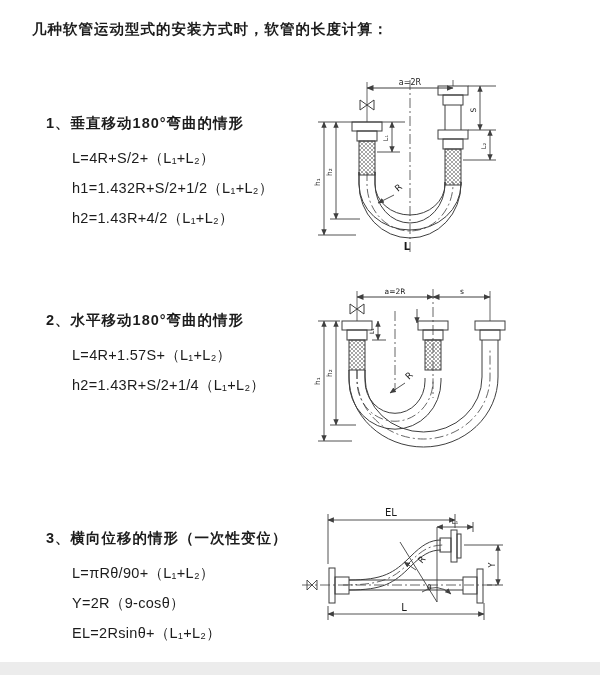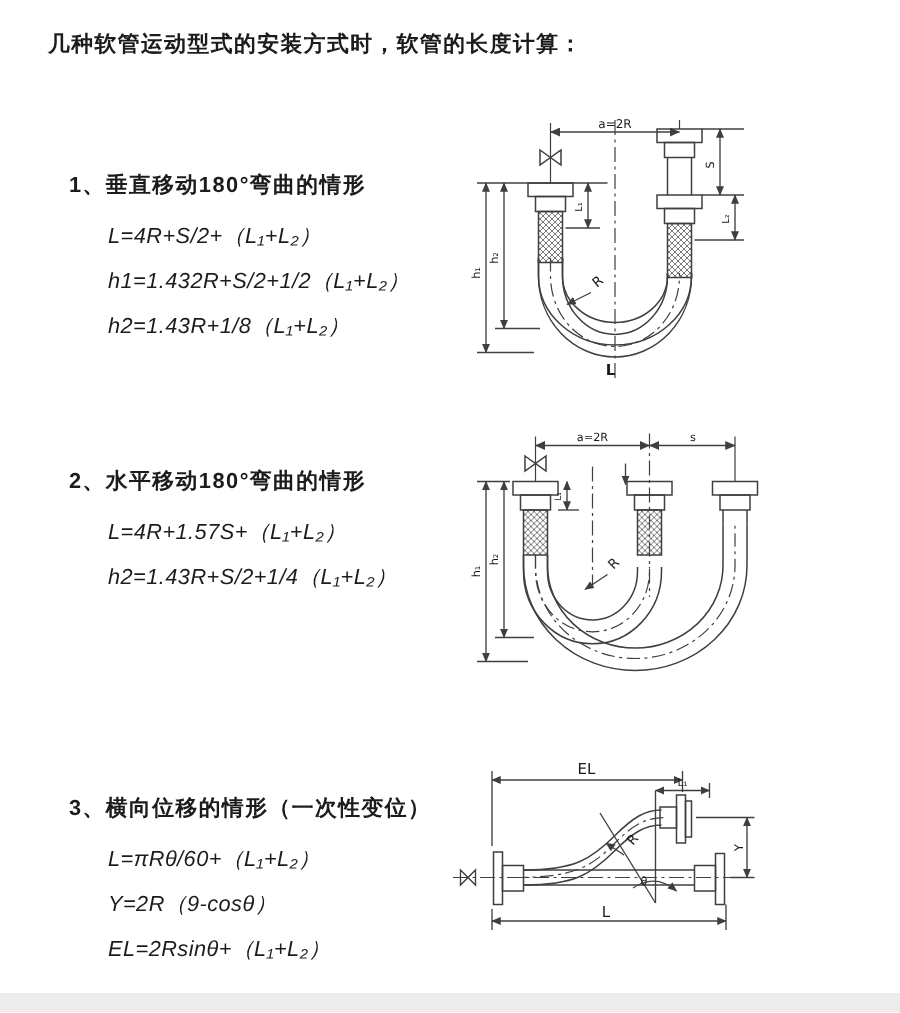--- a/index.html
+++ b/index.html
@@ -1,51 +1,51 @@
 <!DOCTYPE html>
 <html><head>
 <meta charset="utf-8">
 <style>
   html,body{margin:0;padding:0;background:#fff;}
   .page{position:relative;width:600px;height:675px;background:#ffffff;overflow:hidden;
         font-family:"Liberation Sans","DejaVu Sans",sans-serif;color:#1c1c1c;}
   .doc-title{position:absolute;left:32px;top:20px;font-size:14.5px;font-weight:bold;letter-spacing:1px;}
   .sec{position:absolute;left:46px;margin-top:11px;}
   .sec-heading{font-size:14.5px;font-weight:bold;letter-spacing:1px;margin:0 0 10px 0;}
-  .formula{font-size:14.5px;margin:0 0 0 26px;line-height:30px;letter-spacing:0.3px;white-space:nowrap;font-style:italic;}
+  .formula{font-size:14.5px;margin:0 0 0 26px;line-height:30px;letter-spacing:0.3px;white-space:nowrap;}
   #sec1{top:103px;}
   #sec2{top:300px;}
   #sec3{top:518px;}
   svg{position:absolute;overflow:visible;}
   svg text{fill:#1a1a1a;font-family:"DejaVu Sans","Liberation Sans",sans-serif;}
   .footer-strip{position:absolute;left:0;bottom:0;width:600px;height:13px;background:#ececec;}
 </style>
 </head>
 <body>
 
 <div class="page">
 
   <div class="doc-title">几种软管运动型式的安装方式时，软管的长度计算：</div>
 
   <div class="sec" id="sec1">
     <div class="sec-heading">1、垂直移动180°弯曲的情形</div>
     <div class="formula">L=4R+S/2+（L₁+L₂）</div>
     <div class="formula">h1=1.432R+S/2+1/2（L₁+L₂）</div>
-    <div class="formula">h2=1.43R+1/8（L₁+L₂）</div>
+    <div class="formula">h2=1.43R+4/2（L₁+L₂）</div>
   </div>
 
   <div class="sec" id="sec2">
     <div class="sec-heading">2、水平移动180°弯曲的情形</div>
     <div class="formula">L=4R+1.57S+（L₁+L₂）</div>
     <div class="formula">h2=1.43R+S/2+1/4（L₁+L₂）</div>
   </div>
 
   <div class="sec" id="sec3">
     <div class="sec-heading">3、横向位移的情形（一次性变位）</div>
-    <div class="formula">L=πRθ/60+（L₁+L₂）</div>
+    <div class="formula">L=πRθ/90+（L₁+L₂）</div>
     <div class="formula">Y=2R（9-cosθ）</div>
     <div class="formula">EL=2Rsinθ+（L₁+L₂）</div>
   </div>
 
   <svg style="left:310px;top:72px;" width="230" height="185" viewBox="0 0 230 185">
     <defs>
       <marker id="ar1" markerWidth="7" markerHeight="6" refX="6.5" refY="3" orient="auto-start-reverse">
         <path d="M0,0 L7,3 L0,6 Z" fill="#3f3f3f"></path>
       </marker>
       <pattern id="xh1" width="4" height="4" patternUnits="userSpaceOnUse">

